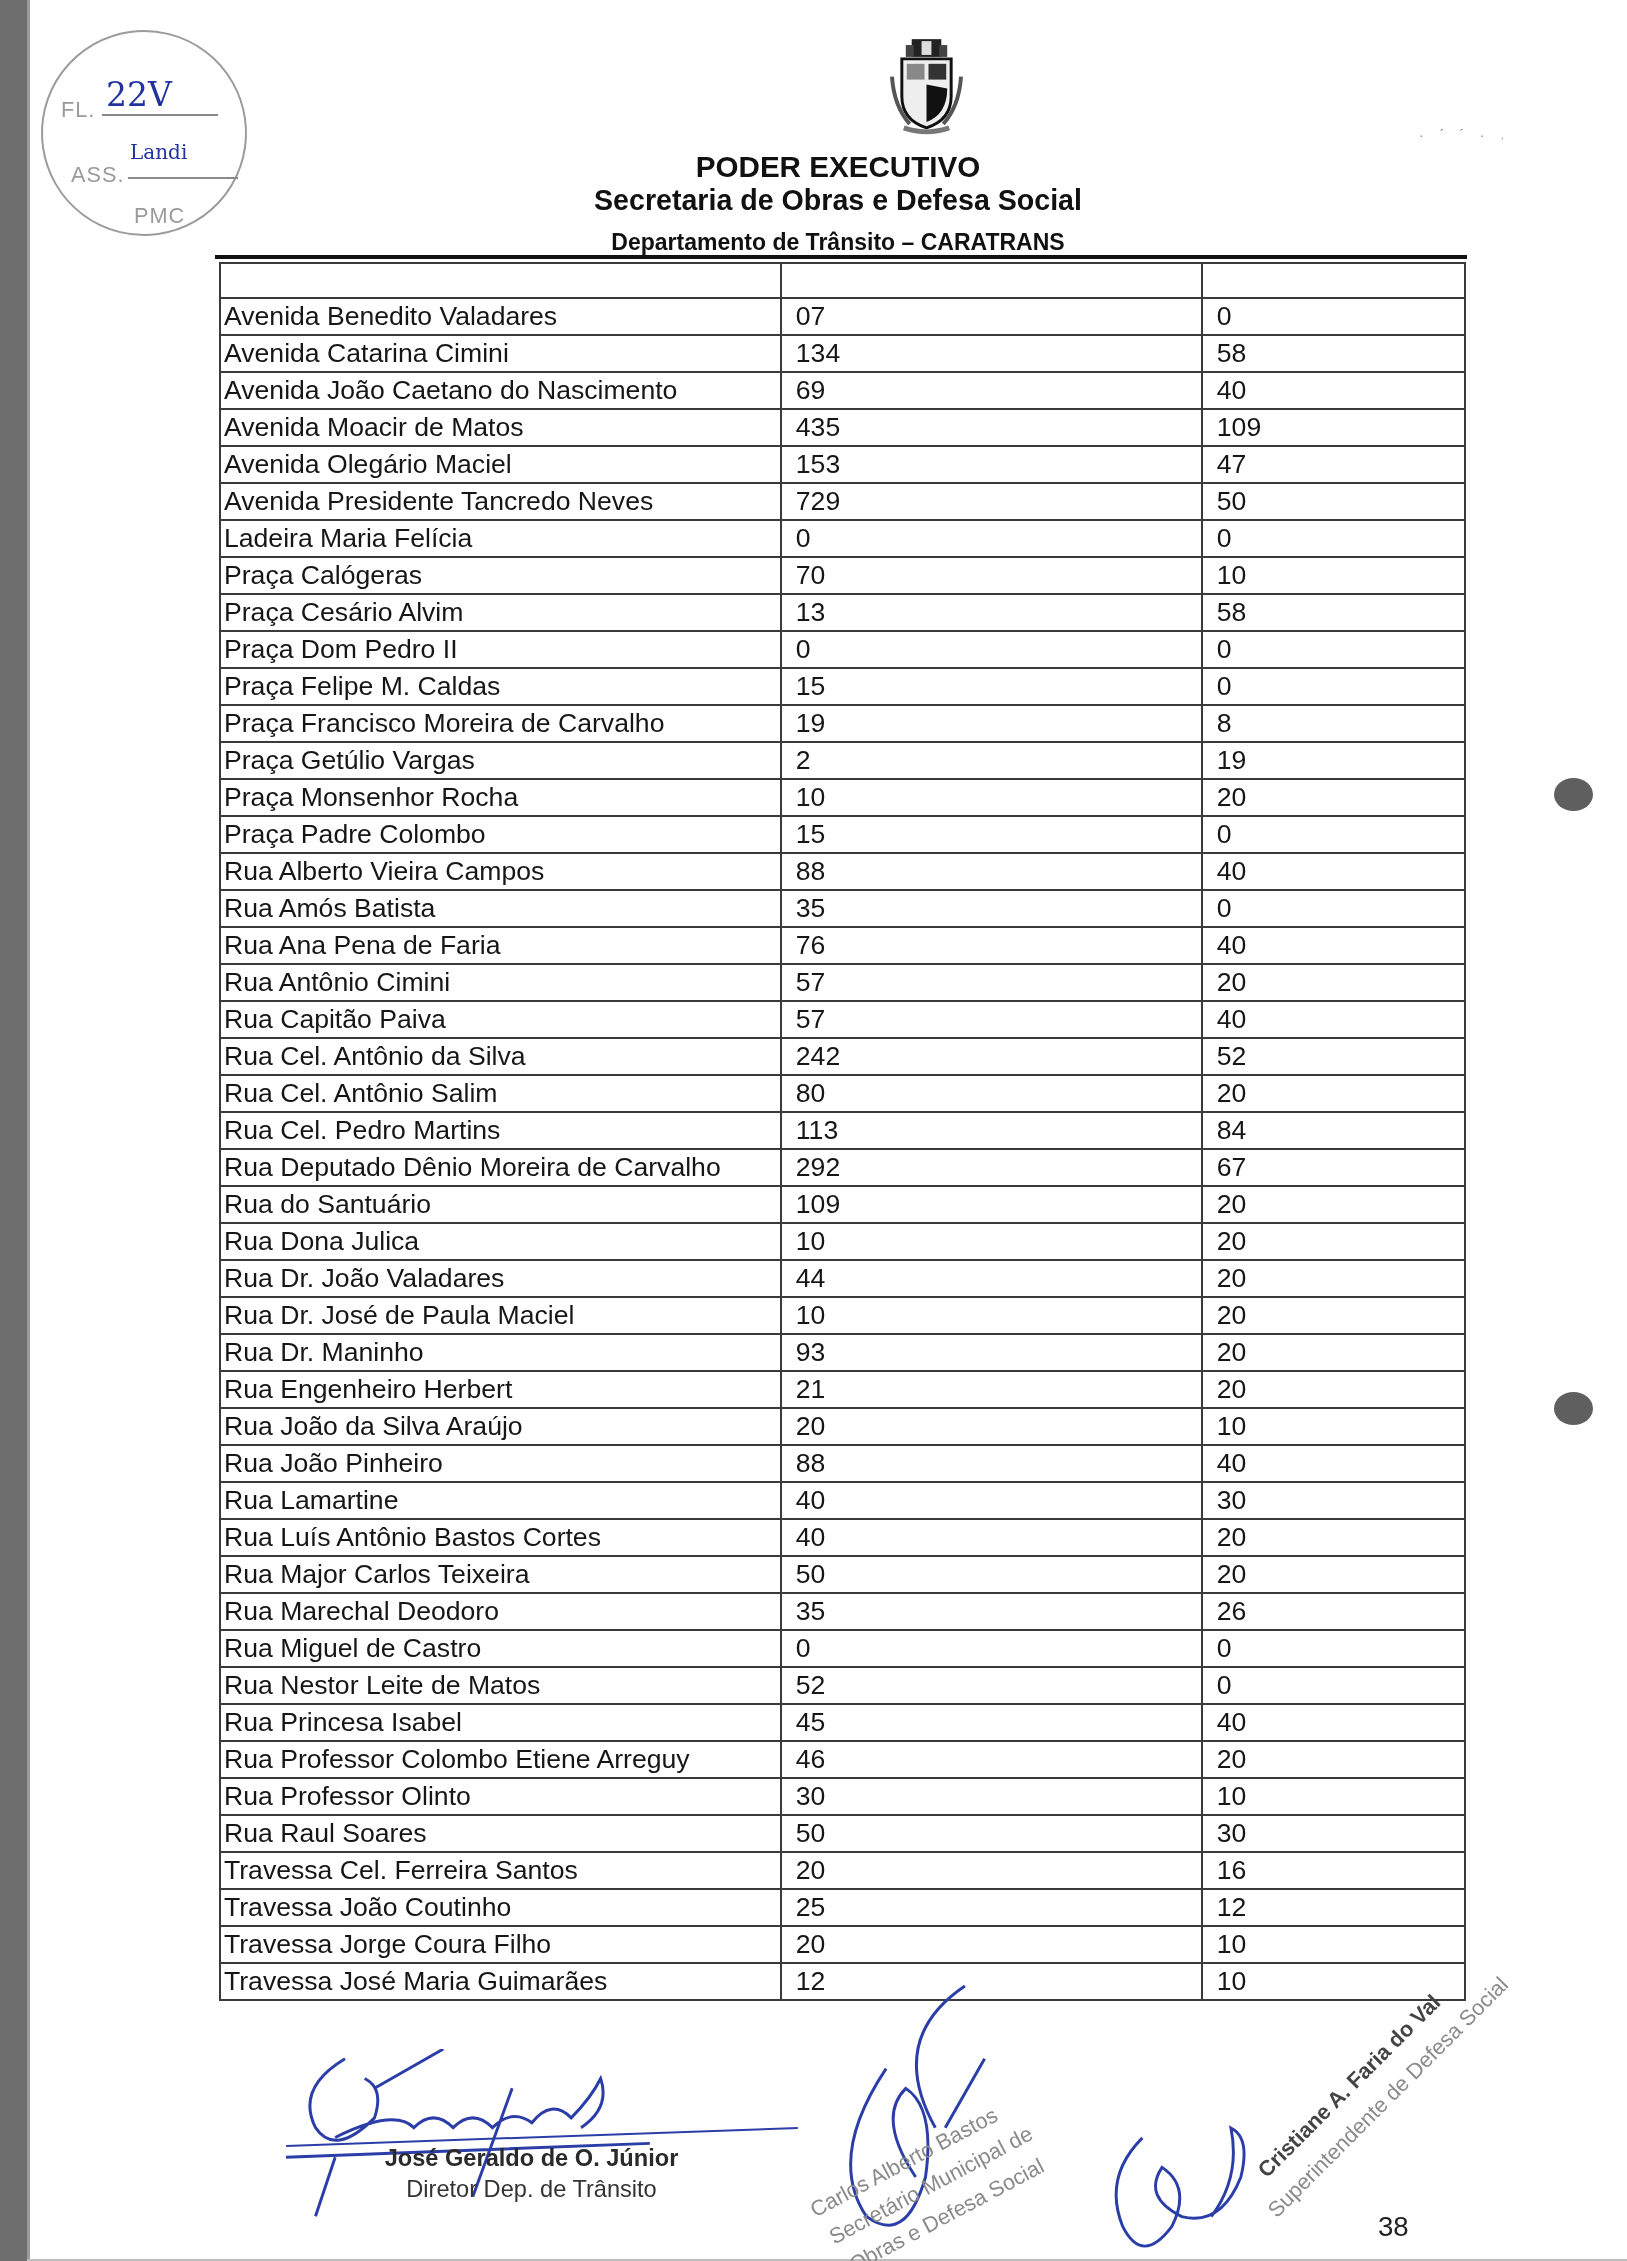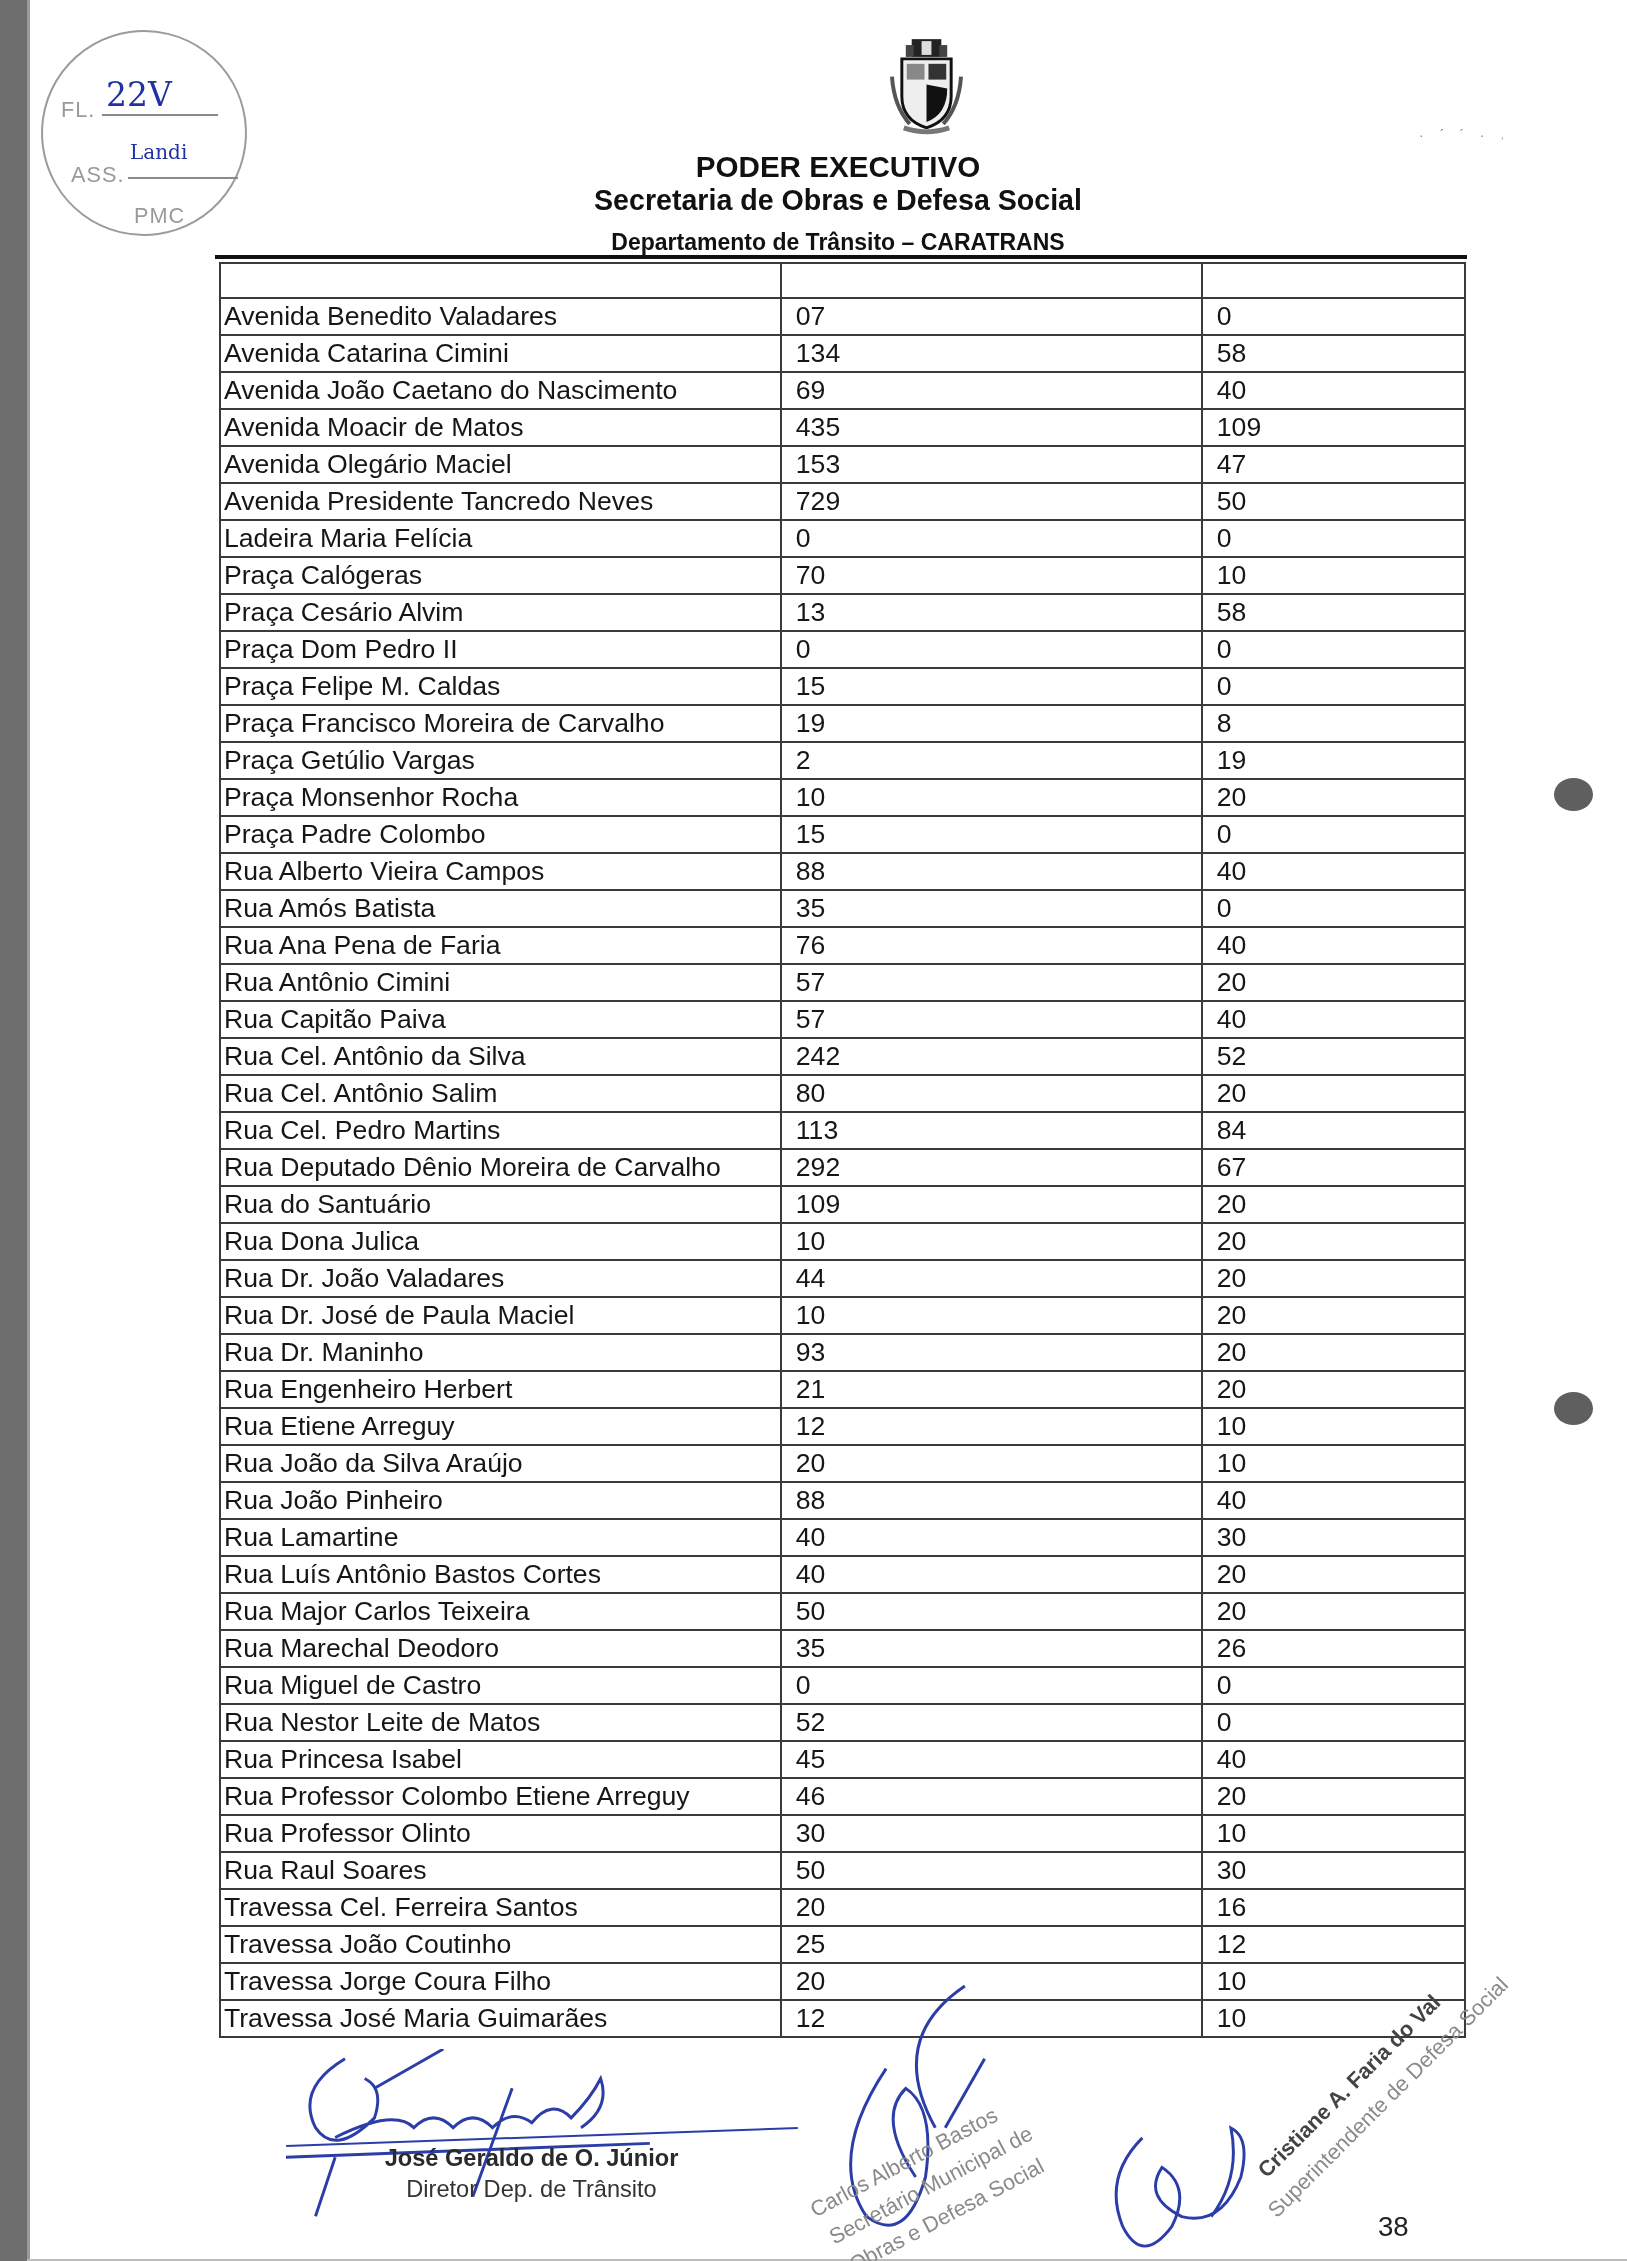--- a/index.html
+++ b/index.html
@@ -297,25 +297,20 @@
         <td class="street">Rua Dr. Maninho</td>
         <td class="num">93</td>
         <td class="num">20</td>
       </tr>
       <tr>
         <td class="street">Rua Engenheiro Herbert</td>
         <td class="num">21</td>
         <td class="num">20</td>
       </tr>
       <tr>
-        <td class="street">Rua Etiene Arreguy</td>
-        <td class="num">12</td>
-        <td class="num">10</td>
-      </tr>
-      <tr>
         <td class="street">Rua João da Silva Araújo</td>
         <td class="num">20</td>
         <td class="num">10</td>
       </tr>
       <tr>
         <td class="street">Rua João Pinheiro</td>
         <td class="num">88</td>
         <td class="num">40</td>
       </tr>
       <tr>

